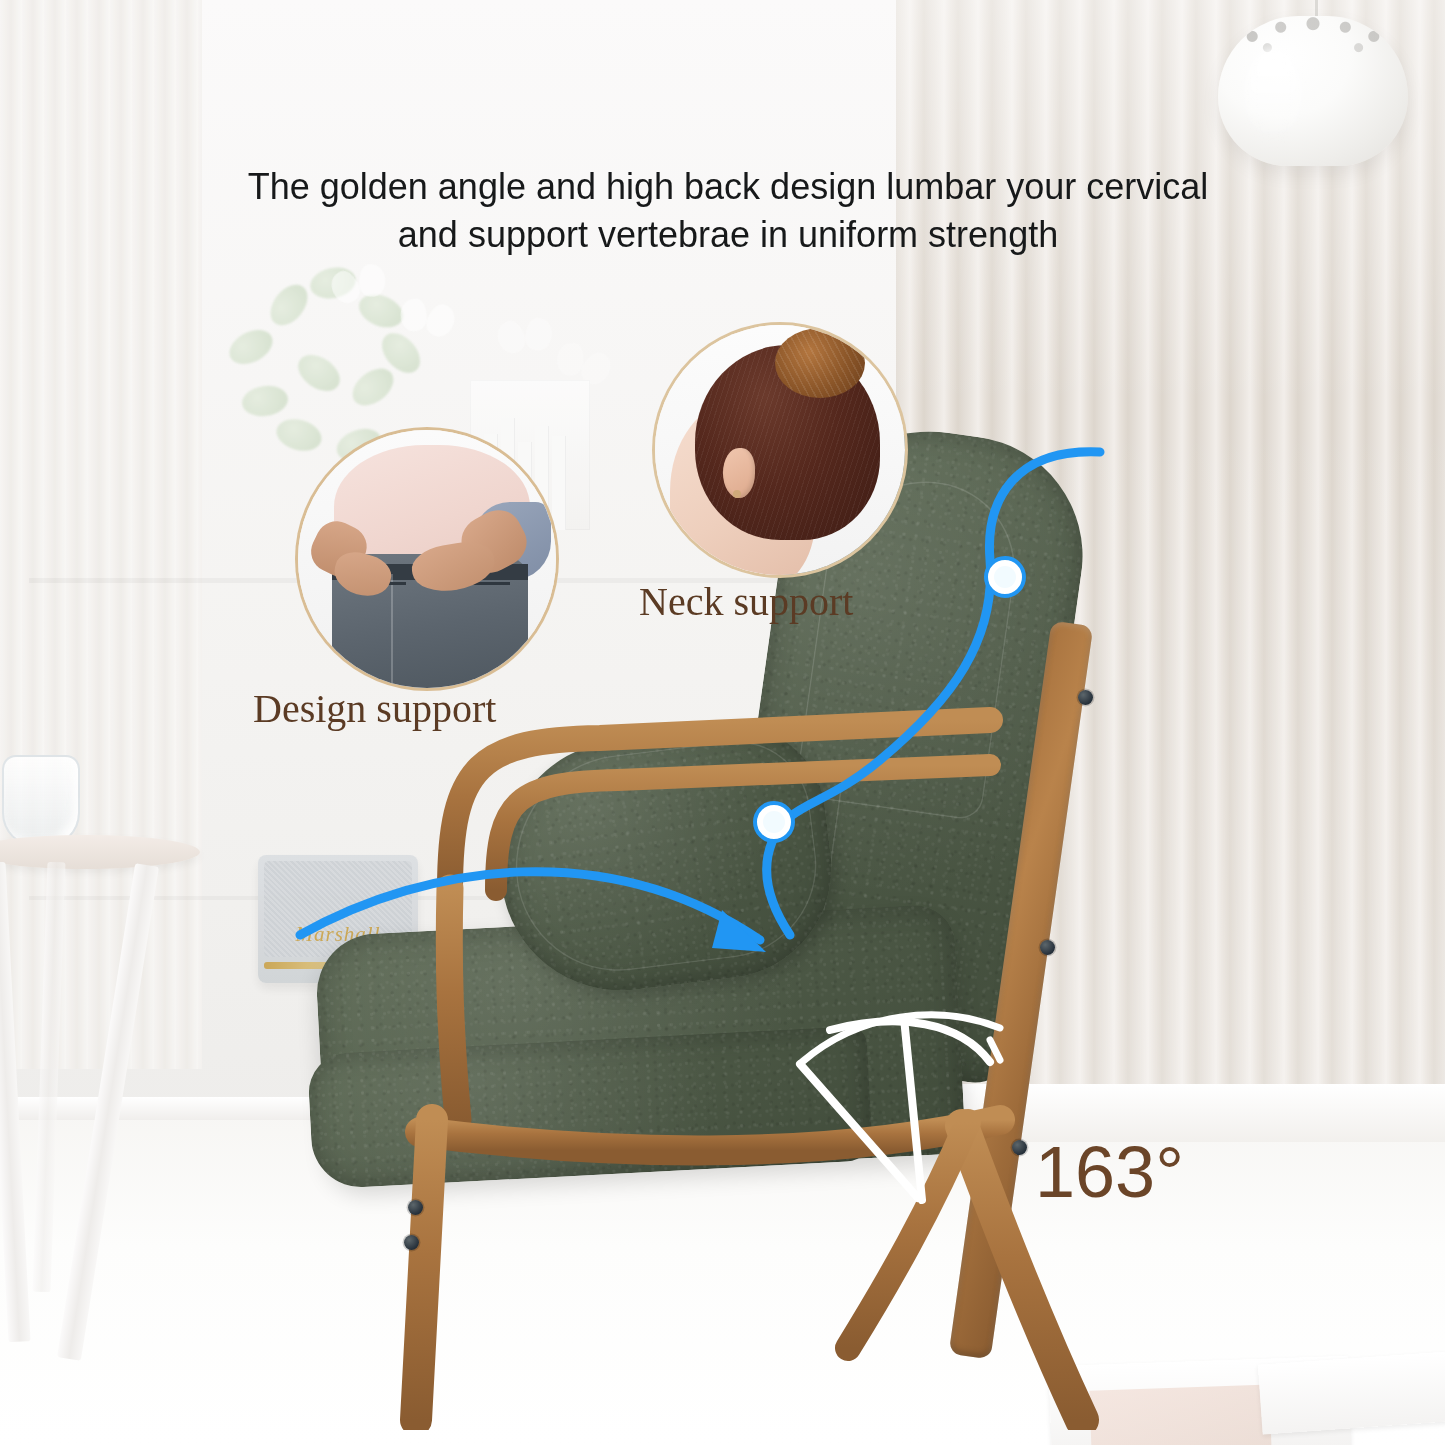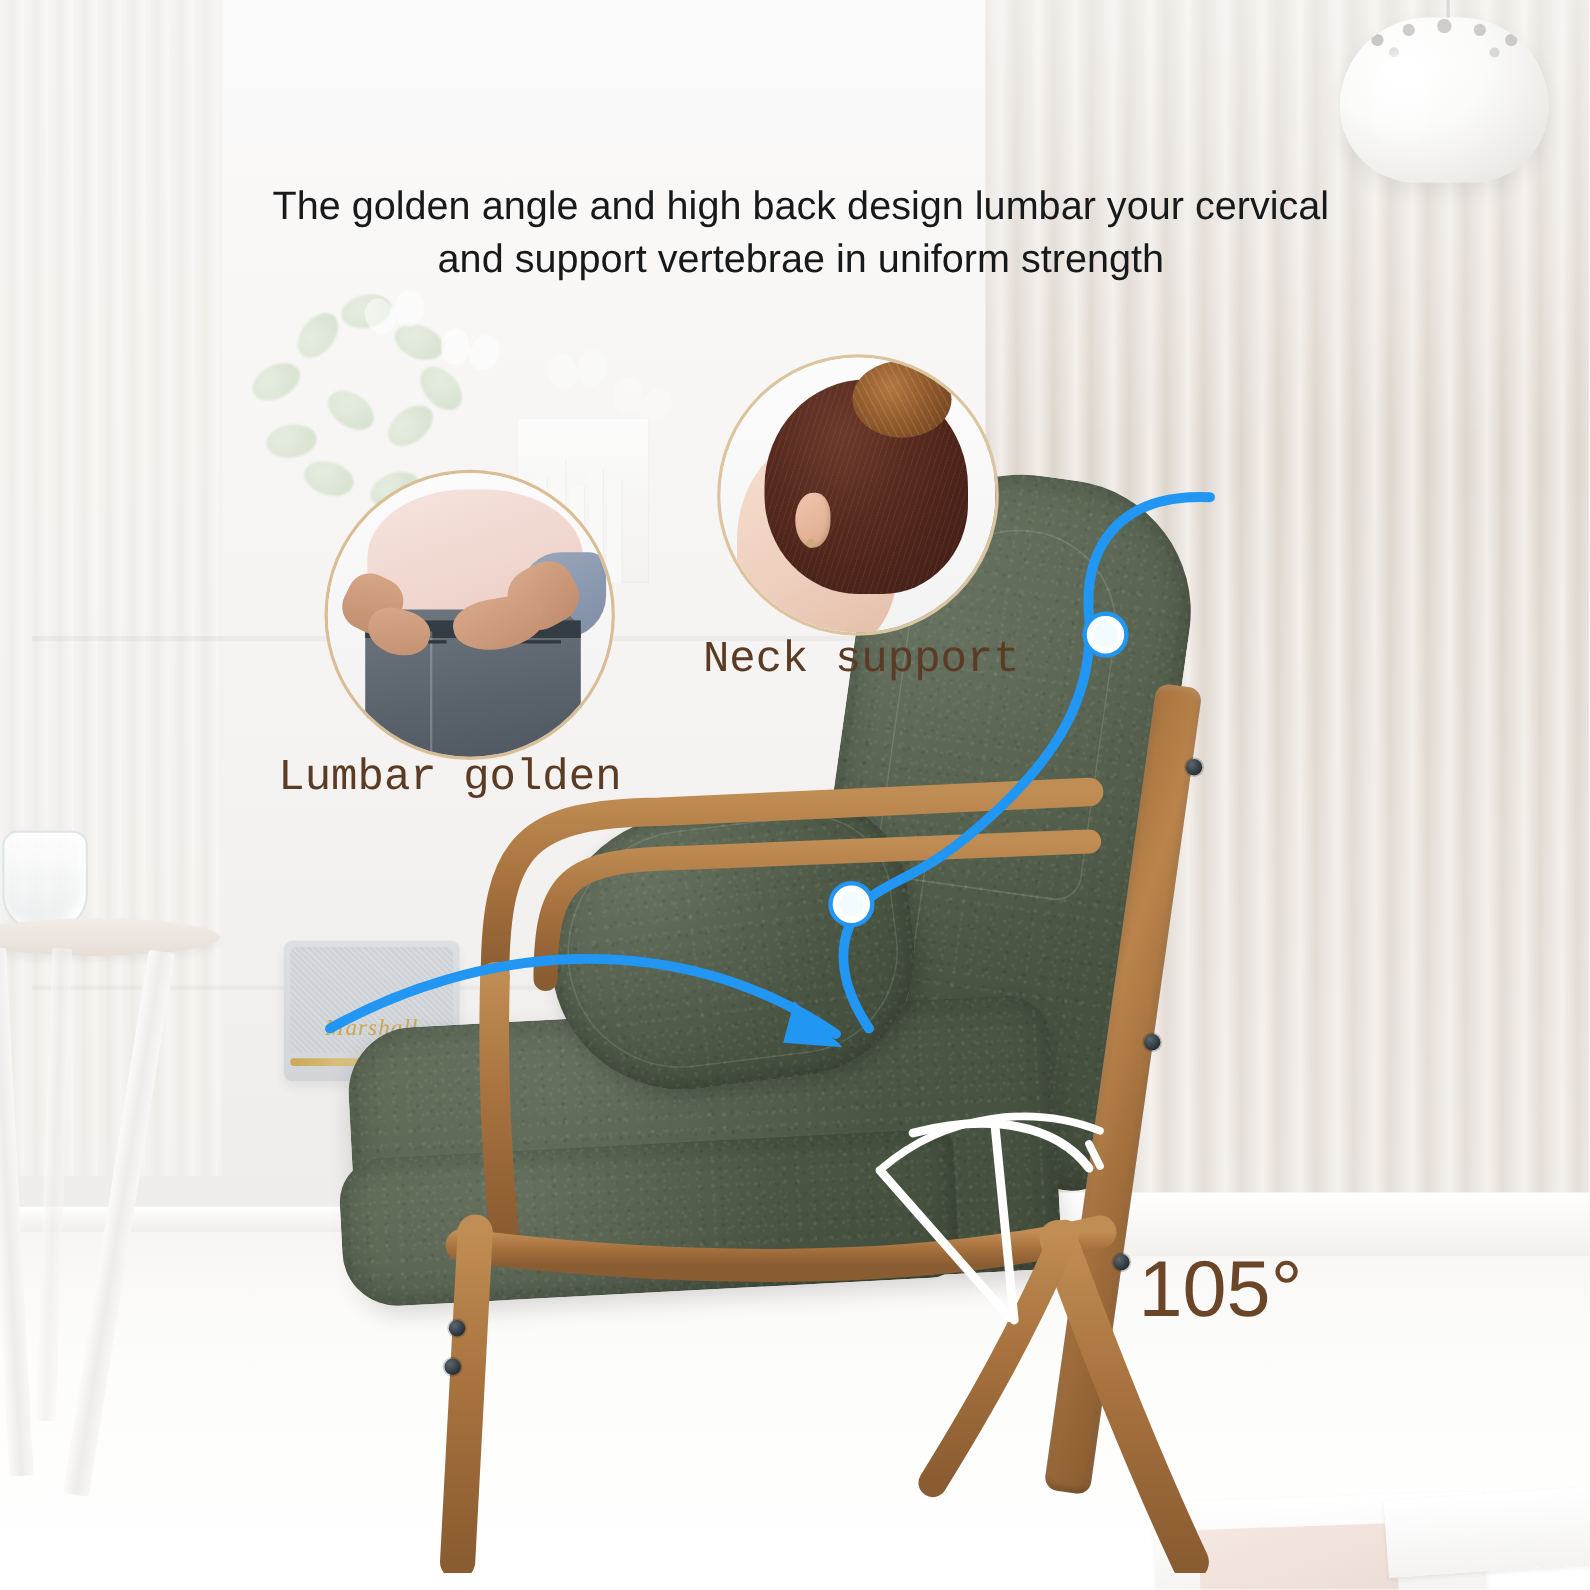--- a/index.html
+++ b/index.html
@@ -194,21 +194,21 @@
       background:linear-gradient(150deg,#f0c6ae,#dda98c); box-shadow:inset -2px -2px 4px rgba(0,0,0,.12); }
 
   
   .title { position:absolute; left:0; right:0; top:58px; text-align:center;
       font-size:79px; font-weight:bold; color:#4b4e43; letter-spacing:-1px;
       font-family:"Liberation Sans", sans-serif; }
   .subtitle { position:absolute; left:112px; width:1232px; top:163px; text-align:center;
       font-size:36px; line-height:1.34; color:#17191a;
       font-family:"Liberation Sans", sans-serif; }
   .label { position:absolute; color:#5b3b24; font-size:40px;
-      font-family:Liberation Mono, monospace; white-space:nowrap; }
+      font-family:Liberation Serif, serif; white-space:nowrap; }
   .label-lumbar { left:253px; top:685px; }
   .label-neck   { left:639px; top:578px; }
   .angle-label { position:absolute; left:1035px; top:1131px; color:#6b4528;
       font-size:72px; font-family:"Liberation Sans", sans-serif; white-space:nowrap; }
 </style>
 </head>
 <body>
 
 <div id="stage">
 
@@ -360,17 +360,17 @@
     <div class="neck-bun"></div>
     <div class="neck-ear"></div>
     <div style="position:absolute;left:31%;top:66%;width:8px;height:8px;border-radius:50%;background:#cfa97a;"></div>
   </div>
 
   <div class="subtitle">
     <div>The golden angle and high back design lumbar your cervical</div>
     <div>and support vertebrae in uniform strength</div>
   </div>
 
-  <div class="label label-lumbar">Lumbar golden</div>
+  <div class="label label-lumbar">Design support</div>
   <div class="label label-neck">Neck support</div>
-  <div class="angle-label">105°</div>
+  <div class="angle-label">163°</div>
 
 </div>
 
 </body></html>

